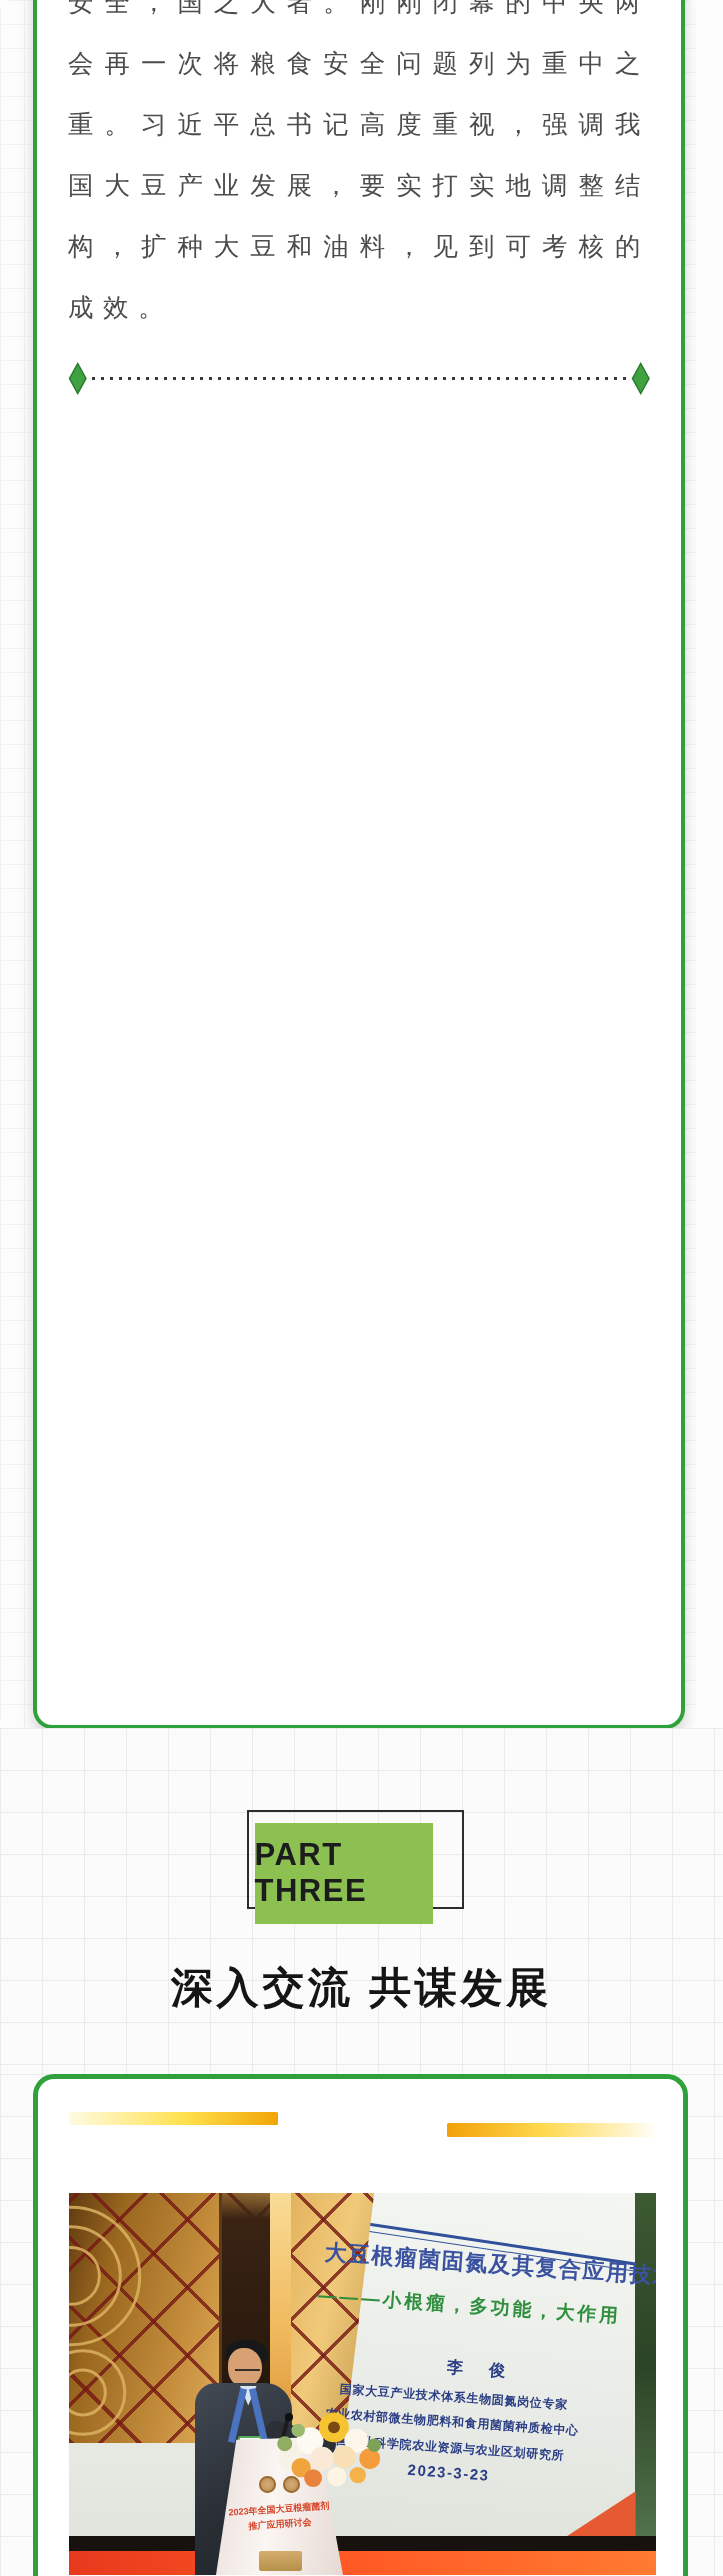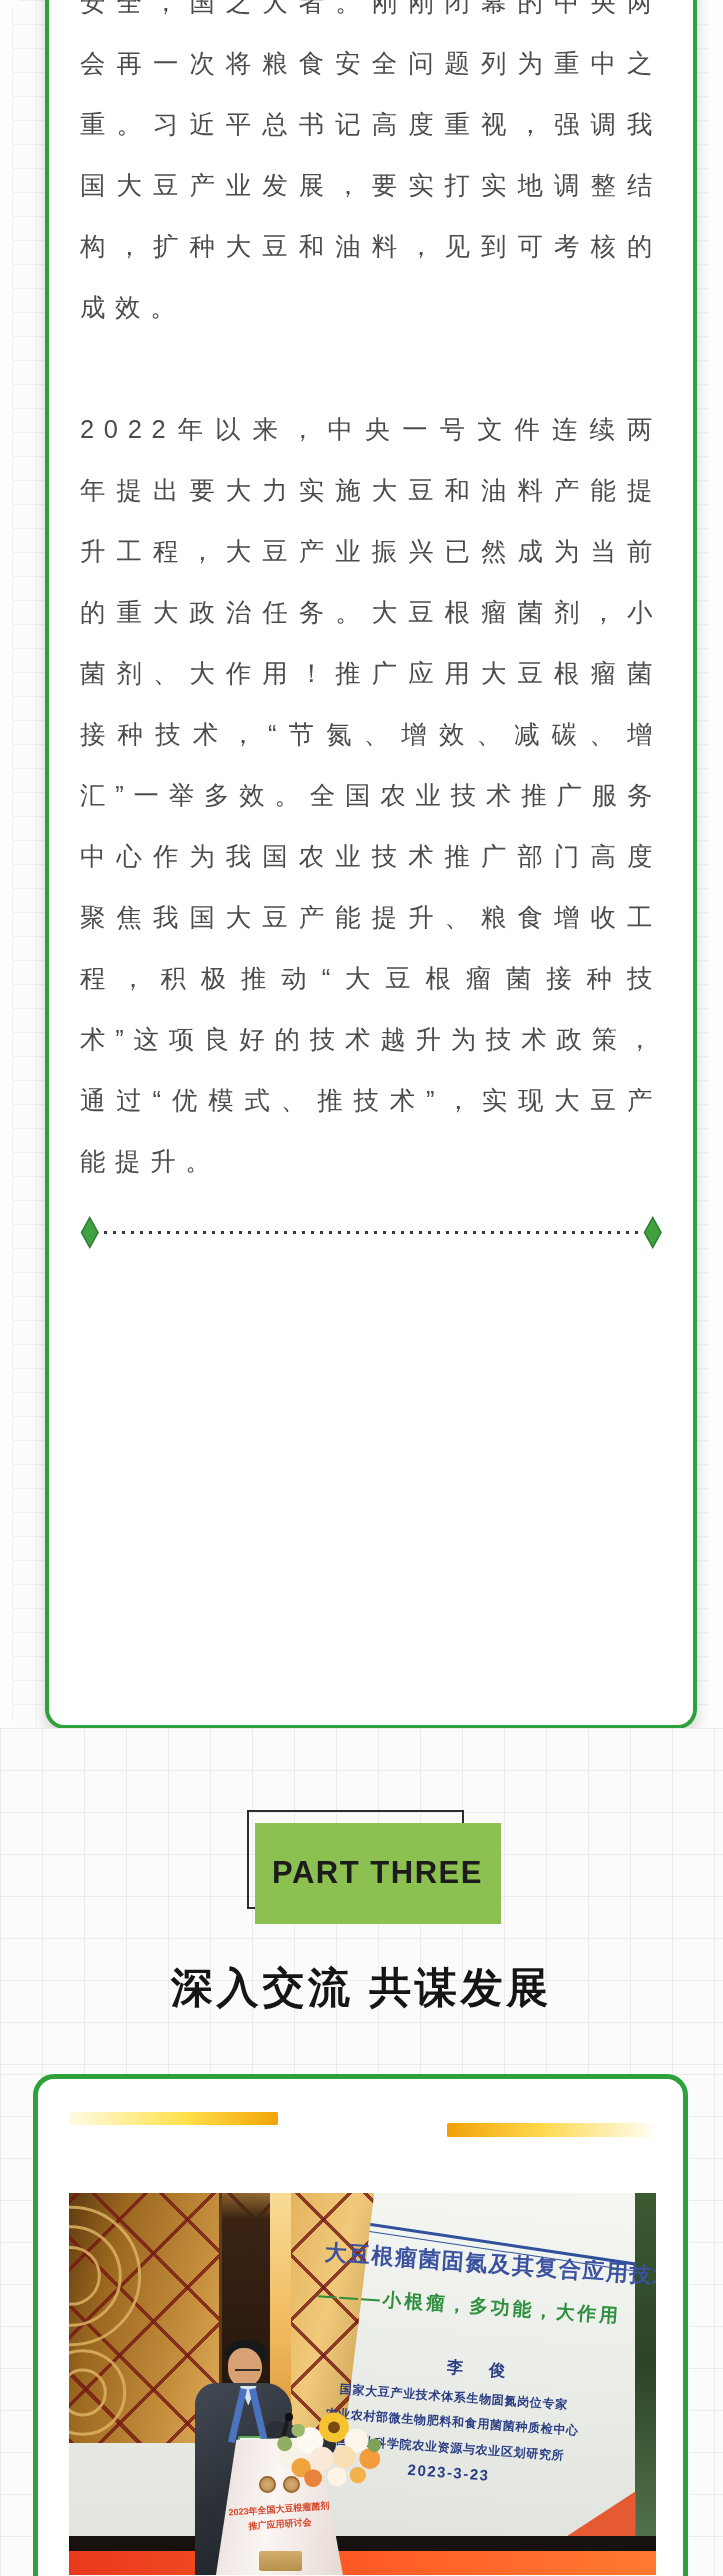--- a/index.html
+++ b/index.html
@@ -3,21 +3,21 @@
 <meta charset="utf-8">
 <style>
   html,body{margin:0;padding:0;}
   body{
     width:723px;height:2576px;overflow:hidden;position:relative;
     font-family:"Liberation Sans","DejaVu Sans",sans-serif;
     background:#fdfdfd;
   }
   
   .section-top{
-    position:absolute;left:12px;top:0;width:696px;height:1728px;
+    position:absolute;left:0;top:0;width:696px;height:1728px;
     background-image:linear-gradient(#f1f1f1 0.7px,transparent 0.7px),
                      linear-gradient(90deg,#f1f1f1 0.7px,transparent 0.7px);
     background-size:24px 24px;background-color:#fcfcfc;border-radius:11px;
   }
   .card-top{
     position:absolute;left:33px;top:-22.4px;width:652px;height:1751px;
     background:#ffffff;
     border-left:4.5px solid #2ea13b;border-right:4.5px solid #2ea13b;border-bottom:4.5px solid #2ea13b;
     border-radius:0 0 19.5px 19.5px;
     box-shadow:0 7.5px 13.5px rgba(0,0,0,.16);
@@ -45,21 +45,21 @@
     background-size:42px 42px;background-color:#fbfbfb;
   }
   .part-block{
     position:relative;width:229px;height:116px;margin:82px auto 0 auto;
   }
   .part-outline{
     position:absolute;left:0;top:0;width:213px;height:95px;
     border:2.2px solid #2d2d2d;background:transparent;
   }
   .part-green{
-    position:absolute;left:7.5px;top:12.7px;width:246px;height:101px;
+    position:absolute;left:7.5px;top:12.7px;width:178px;height:101px;
     background:#8cc152;display:flex;align-items:center;justify-content:center;
   }
   .part-label{
     font-size:31px;font-weight:800;color:#1c1c1c;letter-spacing:1.5px;
   }
   .section-title{
     margin:34px 0 0 0;text-align:center;
     font-size:42px;font-weight:700;color:#151515;letter-spacing:3.7px;
   }
   
@@ -181,21 +181,20 @@
     background:linear-gradient(180deg,#cfa055,#a9812f);border-radius:2.2px;opacity:.85;}
   .mic{position:absolute;left:214px;top:224px;width:3.7px;height:25.4px;background:#1c1c1c;transform:rotate(14deg);border-radius:2.2px;}
   .mic-head{position:absolute;left:216px;top:220px;width:7.5px;height:7.5px;background:#101010;border-radius:50%;}
 </style>
 </head>
 <body>
 
 <div class="section-top">
   <div class="card-top">
     <p class="body-para first">安全，国之大者。刚刚闭幕的中央两会再一次将粮食安全问题列为重中之重。习近平总书记高度重视，强调我国大豆产业发展，要实打实地调整结构，扩种大豆和油料，见到可考核的成效。</p>
-    <p class="body-para">2022年以来，中央一号文件连续两年提出要大力实施大豆和油料产能提升工程，大豆产业振兴已然成为当前的重大政治任务。大豆根瘤菌剂，小菌剂、大作用！推广应用大豆根瘤菌接种技术，“节氮、增效、减碳、增汇”一举多效。全国农业技术推广服务中心作为我国农业技术推广部门高度聚焦我国大豆产能提升、粮食增收工程，积极推动“大豆根瘤菌接种技术”这项良好的技术越升为技术政策，通过“优模式、推技术”，实现大豆产能提升。</p>
     <div class="divider">
       <svg class="diamond-icon" viewBox="0 0 26 44" xmlns="http://www.w3.org/2000/svg">
         <polygon points="13,2 24,22 13,42 2,22" fill="#3fa13f" stroke="#2c7a2f" stroke-width="2"></polygon>
       </svg>
       <div class="dots"></div>
       <svg class="diamond-icon" viewBox="0 0 26 44" xmlns="http://www.w3.org/2000/svg">
         <polygon points="13,2 24,22 13,42 2,22" fill="#3fa13f" stroke="#2c7a2f" stroke-width="2"></polygon>
       </svg>
     </div>
   </div>

